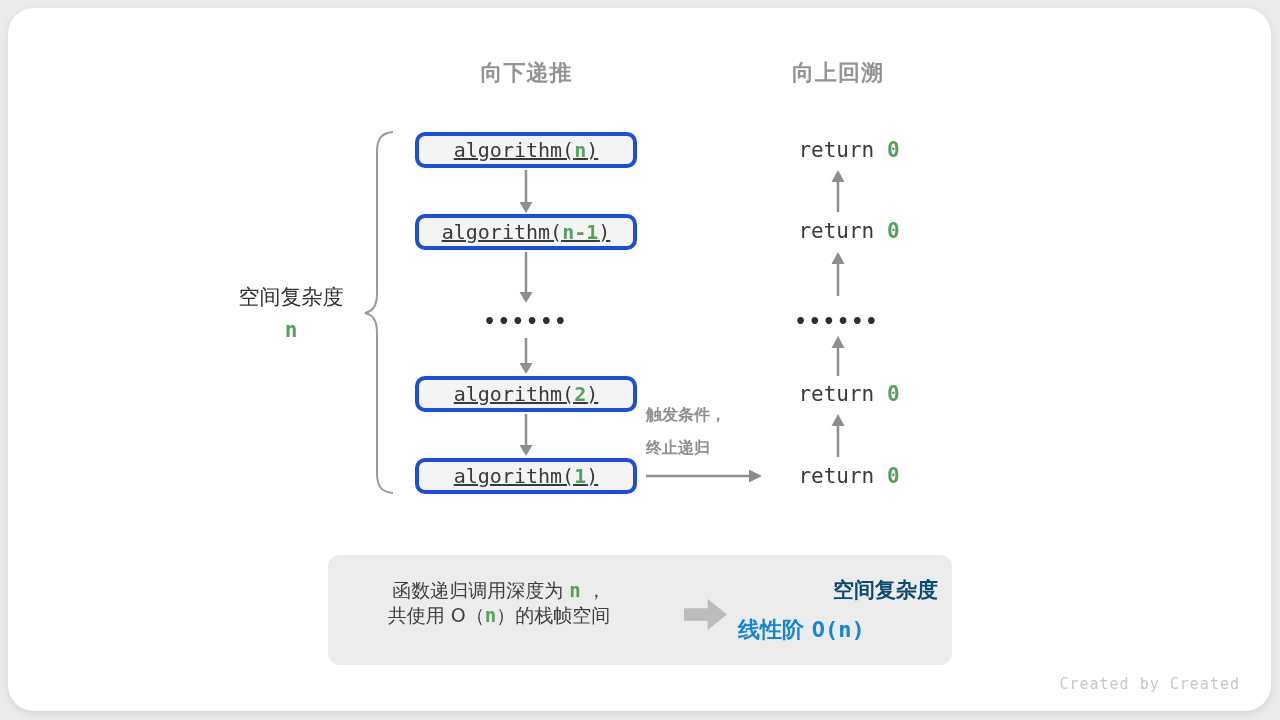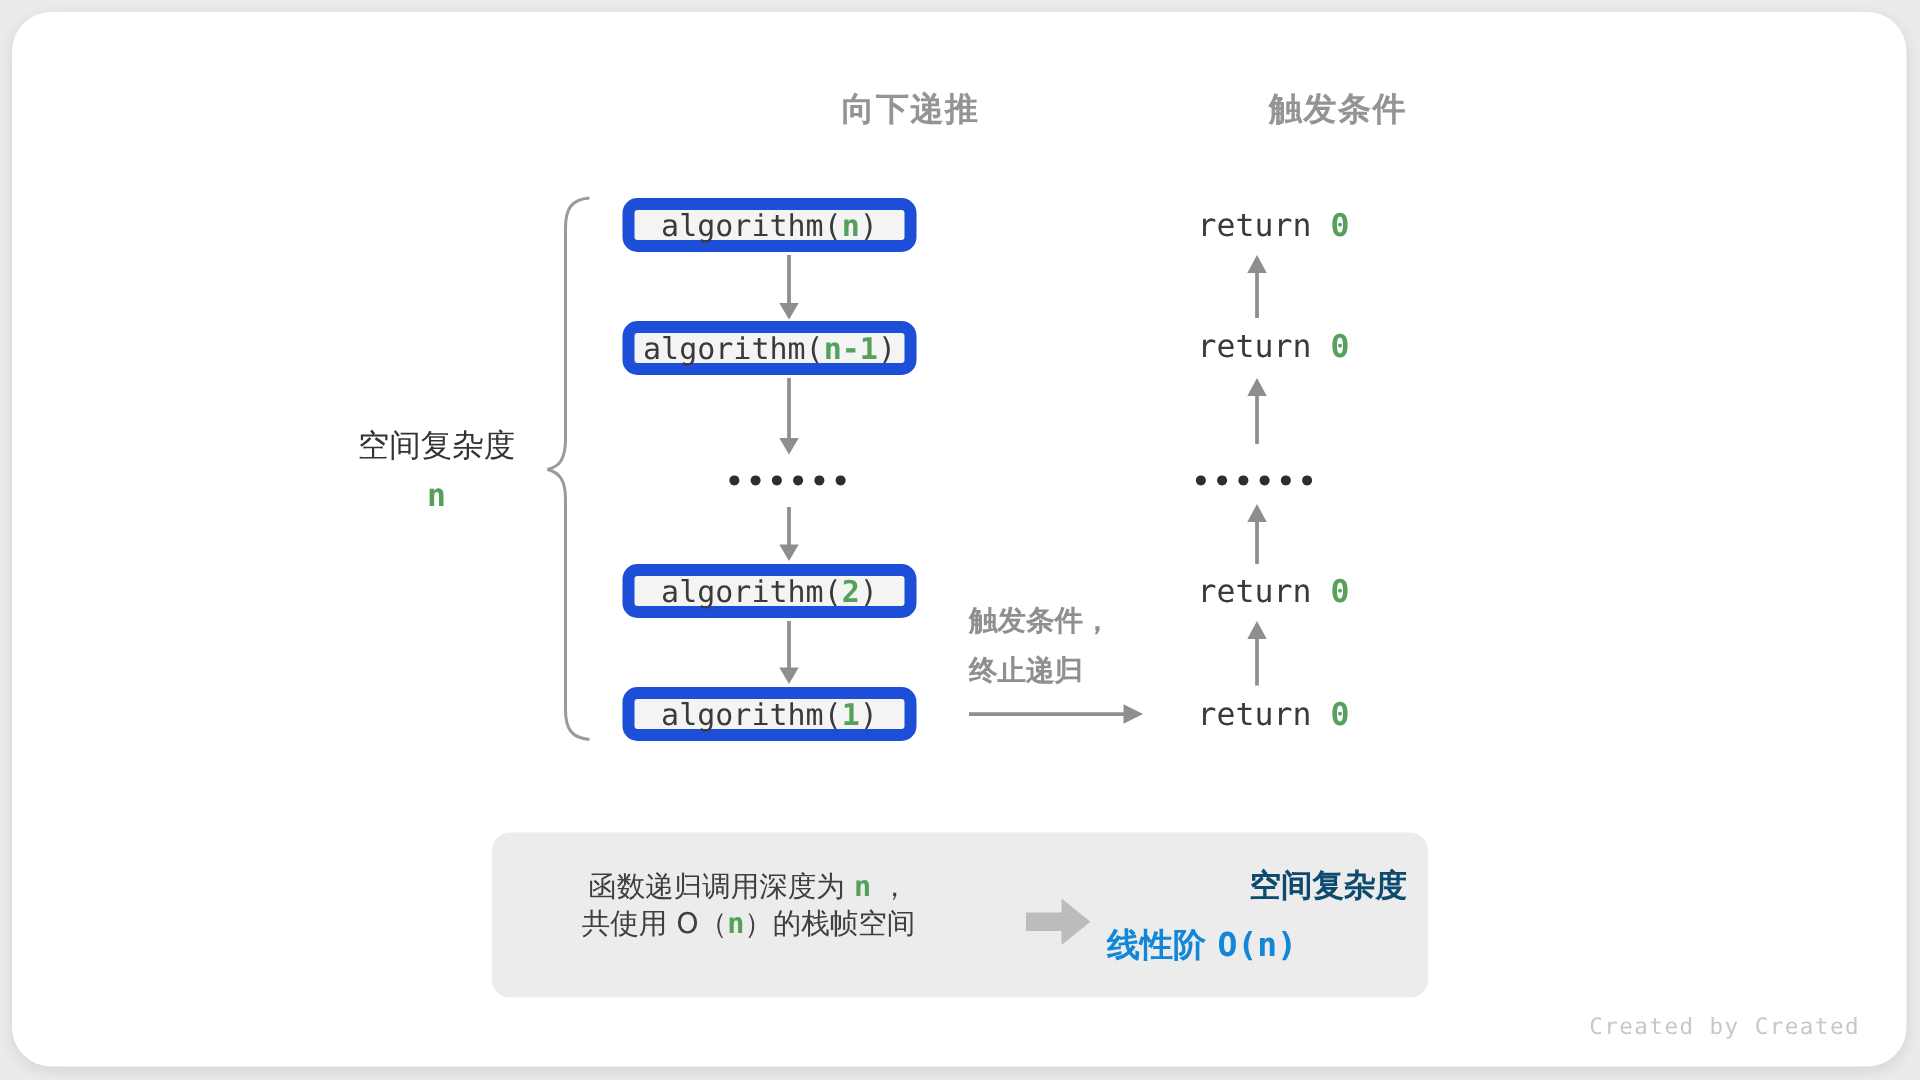--- a/index.html
+++ b/index.html
@@ -8,50 +8,50 @@
     font-family:"DejaVu Sans","Liberation Sans",sans-serif;
     position:relative;overflow:hidden;
   }
   .card{
     position:absolute;left:8px;top:8px;width:1263px;height:703px;
     background:#ffffff;border-radius:26px;
     box-shadow:0 3px 10px rgba(0,0,0,0.10);
   }
   .abs{position:absolute;}
   .col-header{
-    font-size:22px;font-weight:bold;color:#949494;text-align:right;
+    font-size:22px;font-weight:bold;color:#949494;text-align:center;
     letter-spacing:1px;
   }
   .code{font-family:"DejaVu Sans Mono","Liberation Mono",monospace;}
   .code-box{
-    left:415px;width:196px;height:36px;
-    background:#f4f4f4;border:8px solid #1d4ed8;border-radius:10px;
+    left:415px;width:222px;height:36px;
+    background:#f4f4f4;border:4px solid #1d4ed8;border-radius:10px;
     box-sizing:border-box;
     display:flex;align-items:center;justify-content:center;
     font-family:"DejaVu Sans Mono","Liberation Mono",monospace;
-    font-size:20px;color:#3a3a3a;
+    font-size:20px;color:#3a3a3a;text-decoration:underline;
   }
   .green{color:#55a05a;font-weight:bold;}
   .ret{
     left:783px;width:132px;text-align:center;
     font-family:"DejaVu Sans Mono","Liberation Mono",monospace;
     font-size:21px;color:#3a3a3a;white-space:pre;
   }
   .dots{
     width:100px;text-align:center;font-size:19px;font-weight:bold;
     color:#2e2e2e;letter-spacing:2px;
     font-family:"DejaVu Sans","Liberation Sans",sans-serif;
   }
   .depth-label{left:230px;top:283px;width:122px;text-align:center;
     font-size:21px;color:#333333;}
   .depth-var{left:230px;top:318px;width:122px;text-align:center;
     font-size:21px;}
   .trigger{
     left:646px;top:398px;width:130px;
-    font-size:19px;font-weight:bold;color:#8f8f8f;line-height:33px;
+    font-size:16px;font-weight:bold;color:#8f8f8f;line-height:33px;
   }
   .panel{
     left:328px;top:555px;width:624px;height:110px;
     background:#ececec;border-radius:12px;
   }
   .sum-line{left:340px;width:318px;text-align:center;
     font-size:19px;color:#3f3f3f;}
   .block-arrow{
     left:684px;top:599px;width:43px;height:31px;background:#bcbcbc;
     clip-path:polygon(0 30%,55% 30%,55% 0,100% 50%,55% 100%,55% 70%,0 70%);
@@ -66,21 +66,21 @@
     font-size:15px;color:#c7c7c7;letter-spacing:1px;
   }
   svg.overlay{position:absolute;left:0;top:0;pointer-events:none;}
 </style>
 </head>
 <body>
 
 <div class="card"></div>
 
 <div class="abs col-header" style="left:400px;top:58px;width:253px;">向下递推</div>
-<div class="abs col-header" style="left:738px;top:58px;width:200px;">触发条件</div>
+<div class="abs col-header" style="left:738px;top:58px;width:200px;">向上回溯</div>
 
 <div class="abs depth-label">空间复杂度</div>
 <div class="abs depth-var code green">n</div>
 
 <div class="abs code-box" style="top:132px;">
   <span>algorithm(</span>
     <span class="green">n</span>
     <span>)</span>
 </div>
 <div class="abs code-box" style="top:214px;">

